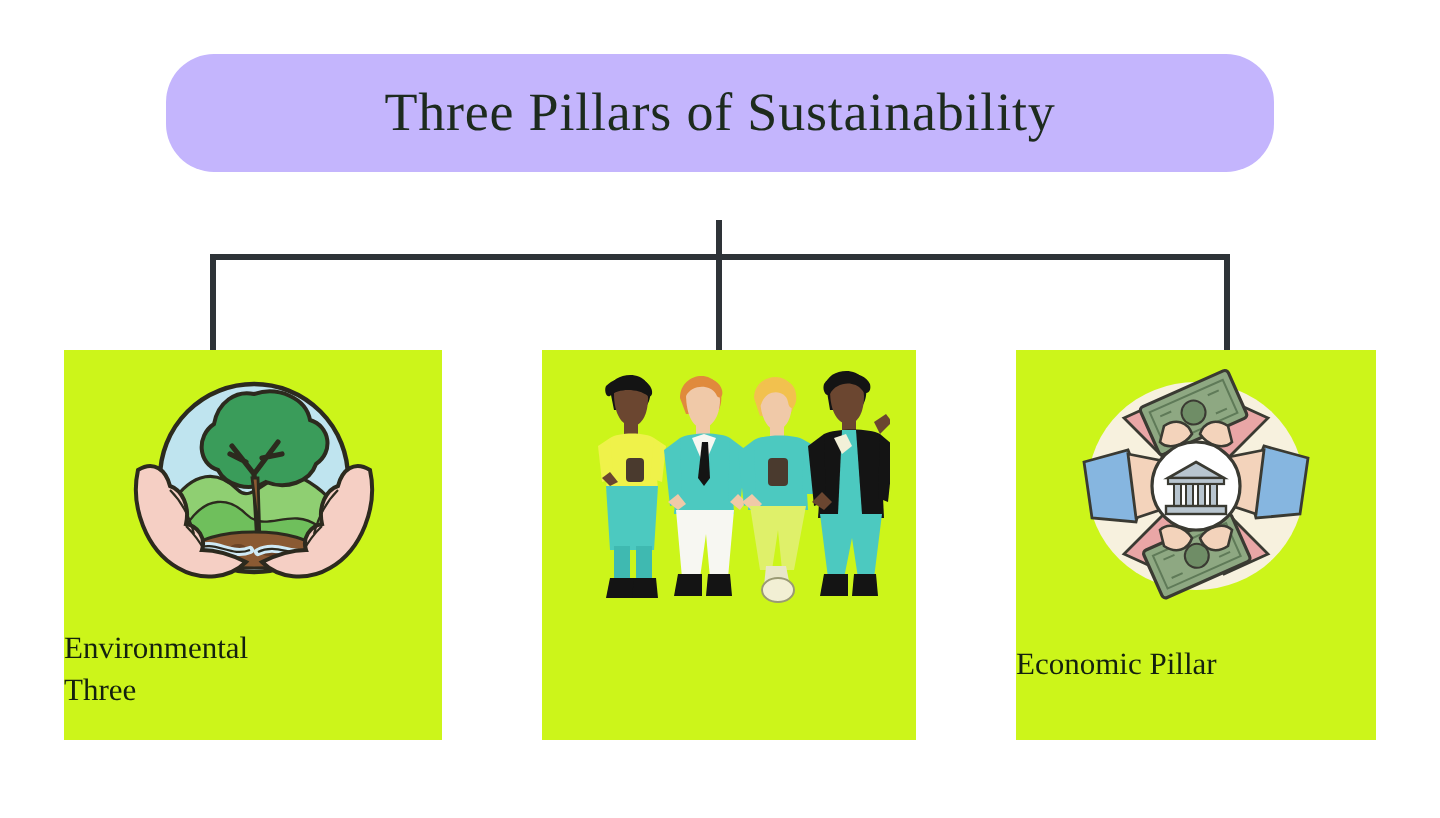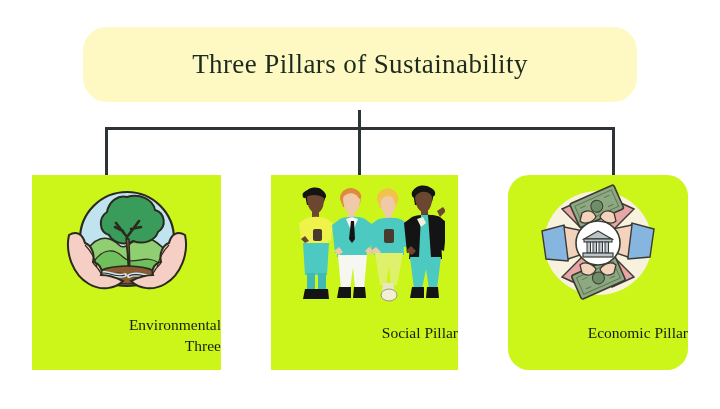--- a/index.html
+++ b/index.html
@@ -20,22 +20,22 @@
     height: 409px;
     background: #ffffff;
   }
 
   
   #title-box {
     position: absolute;
     left: 83px;
     top: 27px;
     width: 554px;
-    height: 75px;
-    background: #fef9c3;
+    height: 59px;
+    background: #c4b5fd;
     border-radius: 24px;
     display: flex;
     align-items: center;
     justify-content: center;
   }
   #title-text {
     font-family: "Liberation Serif", serif;
     font-size: 27px;
     color: #1d2b1e;
     letter-spacing: 0.4px;
@@ -83,41 +83,40 @@
     position: absolute;
     top: 175px;
     height: 195px;
     background: #ccf51a;
     display: flex;
     flex-direction: column;
     align-items: center;
   }
   #card-environmental { left: 32px;  width: 189px; }
   #card-social        { left: 271px; width: 187px; }
-  #card-economic      { left: 508px; width: 180px; border-radius: 21px; }
+  #card-economic      { left: 508px; width: 180px; }
 
   .card-icon {
     margin-top: 8px;
     width: 128px;
     height: 118px;
     position: relative;
   }
   #card-social .card-icon { width: 160px; height: 130px; margin-top: 6px; }
   #card-economic .card-icon { width: 120px; height: 120px; margin-top: 8px; }
 
   .card-label {
     position: absolute;
     left: 0;
     right: 0;
-    text-align: right;
+    text-align: left;
     font-family: "Liberation Serif", serif;
     font-size: 15.5px;
     color: #14210f;
     line-height: 1.35;
-    padding-left: 39px;
   }
   #label-environmental { top: 140px; }
   #label-social        { top: 148px; }
   #label-economic      { top: 148px; }
 
   .card-icon svg { display: block; width: 100%; height: 100%; }
 </style>
 </head>
 <body>
 
@@ -232,21 +231,20 @@
           <path d="M136 34 L143 34 L146 76 L134 76 Z" fill="#4cc9c0"></path>
           <path d="M132 38 L138 36 L141 42 L136 46 Z" fill="#f2f0d8"></path>
           <path d="M121 70 L127 74 L131 70 L126 65 Z" fill="#6b4630"></path>
           <path d="M152 30 L158 26 L161 30 L155 36 Z" fill="#6b4630"></path>
           <path d="M125 76 L156 76 L152 108 L144 108 L141 88 L137 108 L129 108 Z" fill="#4cc9c0"></path>
           <path d="M127 106 L139 106 L139 117 L125 117 Z" fill="#141414"></path>
           <path d="M142 106 L153 106 L154 117 L141 117 Z" fill="#141414"></path>
         </g>
       </svg>
     </div>
-    <div class="card-label" id="label-social">Social Pillar</div>
   </div>
 
   <div class="card" id="card-economic">
     <div class="card-icon">
       <svg viewBox="0 0 120 120" xmlns="http://www.w3.org/2000/svg">
 
         <ellipse cx="60" cy="60" rx="54" ry="52" fill="#f7f1de"></ellipse>
 
         <path d="M4 48 L26 42 L34 62 L30 78 L8 76 Z" fill="#86b6e0" stroke="#3a3a32" stroke-width="1.4"></path>
         <path d="M26 44 L46 48 L48 70 L30 76 Z" fill="#f3d3bb" stroke="#3a3a32" stroke-width="1.4"></path>

